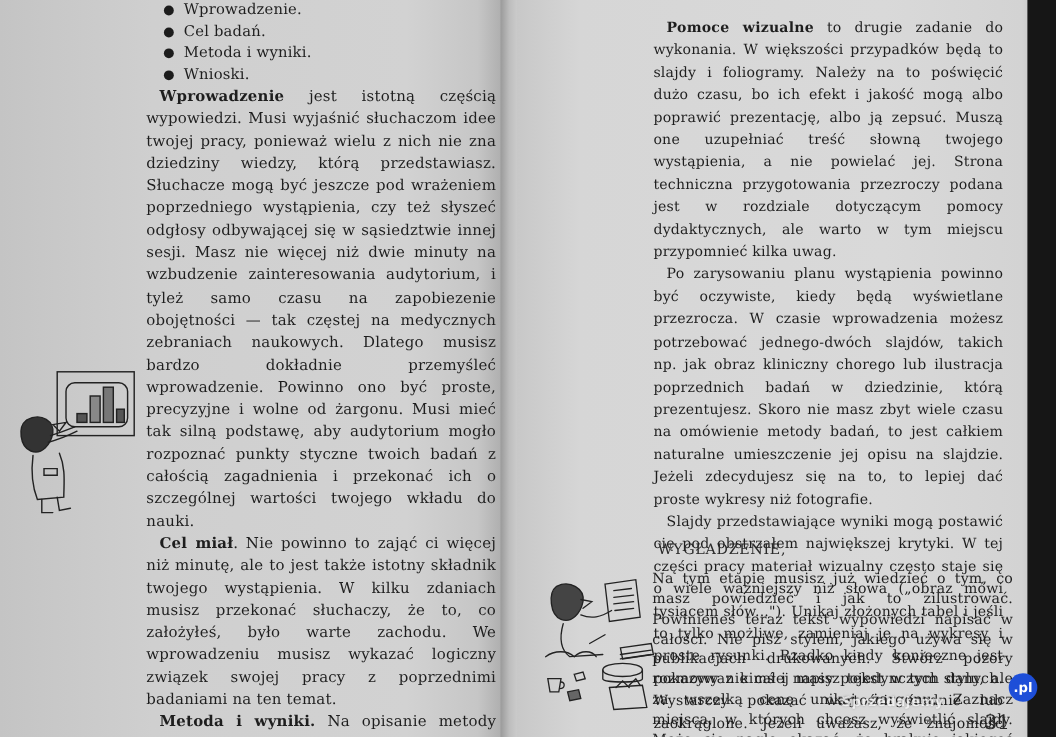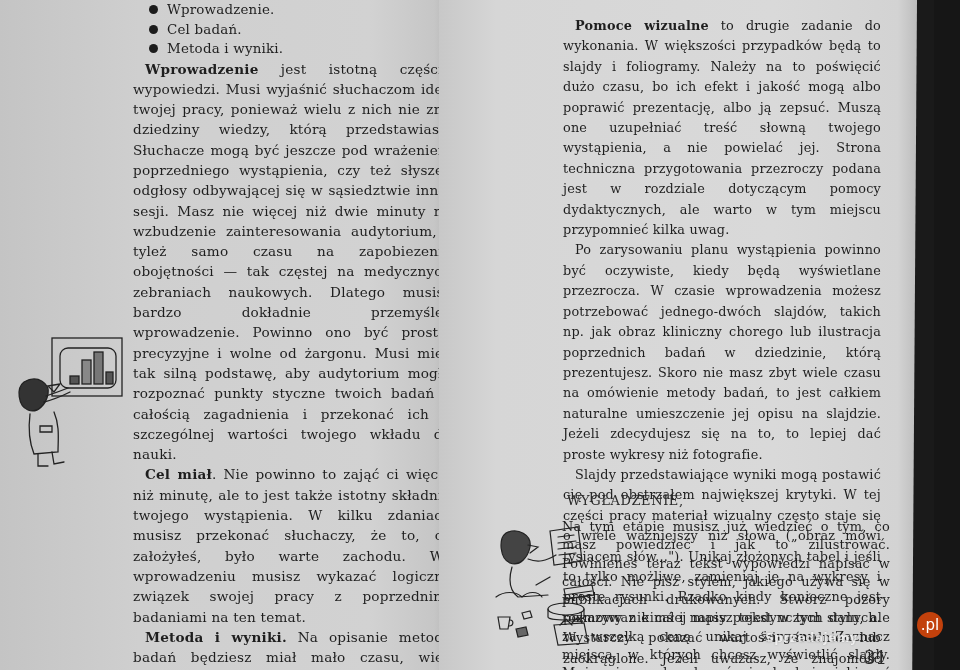--- a/index.html
+++ b/index.html
@@ -16,21 +16,21 @@
   }
   .page-left {
     left: 0; width: 462px;
     background: linear-gradient(90deg, #c4c4c4 0%, #cfcfcf 30%, #d2d2d2 80%, #c6c6c6 94%, #a8a8a8 100%);
   }
   .gutter {
     position: absolute; left: 455px; top: 0; width: 20px; height: 670px;
     background: linear-gradient(90deg, #9a9a9a 0%, #bdbdbd 40%, #d4d4d4 100%);
   }
   .page-right {
-    left: 439px; width: 478px;
+    left: 470px; width: 478px;
     background: linear-gradient(90deg, #c8c8c8 0%, #d6d6d6 12%, #d9d9d9 70%, #d3d3d3 96%, #bdbdbd 100%);
     clip-path: polygon(0 0, 100% 0, 99% 100%, 0 100%);
   }
   .right-edge {
     position: absolute; right: 0; top: 0; width: 26px; height: 670px;
     background: #161616;
   }
   .text-block {
     position: absolute;
     font-size: 13.6px;
@@ -63,36 +63,37 @@
   .ill-left { left: 8px; top: 330px; width: 120px; height: 140px; }
   .ill-right { left: 492px; top: 525px; width: 110px; height: 125px; }
   .watermark {
     position: absolute; left: 765px; top: 631px;
     font-family: "DejaVu Sans", sans-serif; font-weight: bold; font-size: 12px;
     color: rgba(255,255,255,0.78); letter-spacing: 0.5px;
     text-shadow: 0 0 2px rgba(80,80,80,0.4);
   }
   .watermark-badge {
     position: absolute; left: 917px; top: 612px; width: 26px; height: 26px;
-    border-radius: 50%; background: #c2410c; color: #fff;
-    font-family: "DejaVu Sans", sans-serif; font-size: 15px; font-weight: normal;
+    border-radius: 50%; background: #1d4ed8; color: #fff;
+    font-family: "DejaVu Sans", sans-serif; font-size: 12px; font-weight: bold;
     display: flex; align-items: center; justify-content: center;
   }
 </style>
 </head>
 <body>
 
 <div class="spread">
 
   <div class="page page-left">
     <div class="text-block left-text">
       <ul class="bullets">
         <li>Wprowadzenie.</li>
         <li>Cel badań.</li>
         <li>Metoda i wyniki.</li>
+        <li>Wnioski.</li>
       </ul>
       <p><b>Wprowadzenie</b><span> jest istotną częścią wypowiedzi. Musi wyjaśnić słuchaczom idee twojej pracy, ponieważ wielu z nich nie zna dziedziny wiedzy, którą przedstawiasz. Słuchacze mogą być jeszcze pod wrażeniem poprzedniego wystąpienia, czy też słyszeć odgłosy odbywającej się w sąsiedztwie innej sesji. Masz nie więcej niż dwie minuty na wzbudzenie zainteresowania audytorium, i tyleż samo czasu na zapobiezenie obojętności — tak częstej na medycznych zebraniach naukowych. Dlatego musisz bardzo dokładnie przemyśleć wprowadzenie. Powinno ono być proste, precyzyjne i wolne od żargonu. Musi mieć tak silną podstawę, aby audytorium mogło rozpoznać punkty styczne twoich badań z całością zagadnienia i przekonać ich o szczególnej wartości twojego wkładu do nauki.</span></p>
       <p><b>Cel miał</b><span>. Nie powinno to zająć ci więcej niż minutę, ale to jest także istotny składnik twojego wystąpienia. W kilku zdaniach musisz przekonać słuchaczy, że to, co założyłeś, było warte zachodu. We wprowadzeniu musisz wykazać logiczny związek swojej pracy z poprzednimi badaniami na ten temat.</span></p>
       <p><b>Metoda i wyniki.</b><span> Na opisanie metody badań będziesz miał mało czasu, więc ogranicz się do krótkiego napomknięcia („zastosowano taką i taką metodę"). Jeżeli opracowanie nowej metody jest ważną częścią twojej pracy, to należy ją oczywiście opisać dokładniej. Musisz jednak zdecydować się, co ma być główną informacją: opisanie nowej metody czy uzyskane dzięki niej wyniki.</span></p>
 
     </div>
 
     <svg class="illustration ill-left" viewBox="0 0 120 140" fill="none" stroke="#222" stroke-width="1.3" stroke-linecap="round">
       <rect x="44" y="8" width="70" height="58"></rect>
       <rect x="52" y="18" width="56" height="40" rx="8"></rect>

